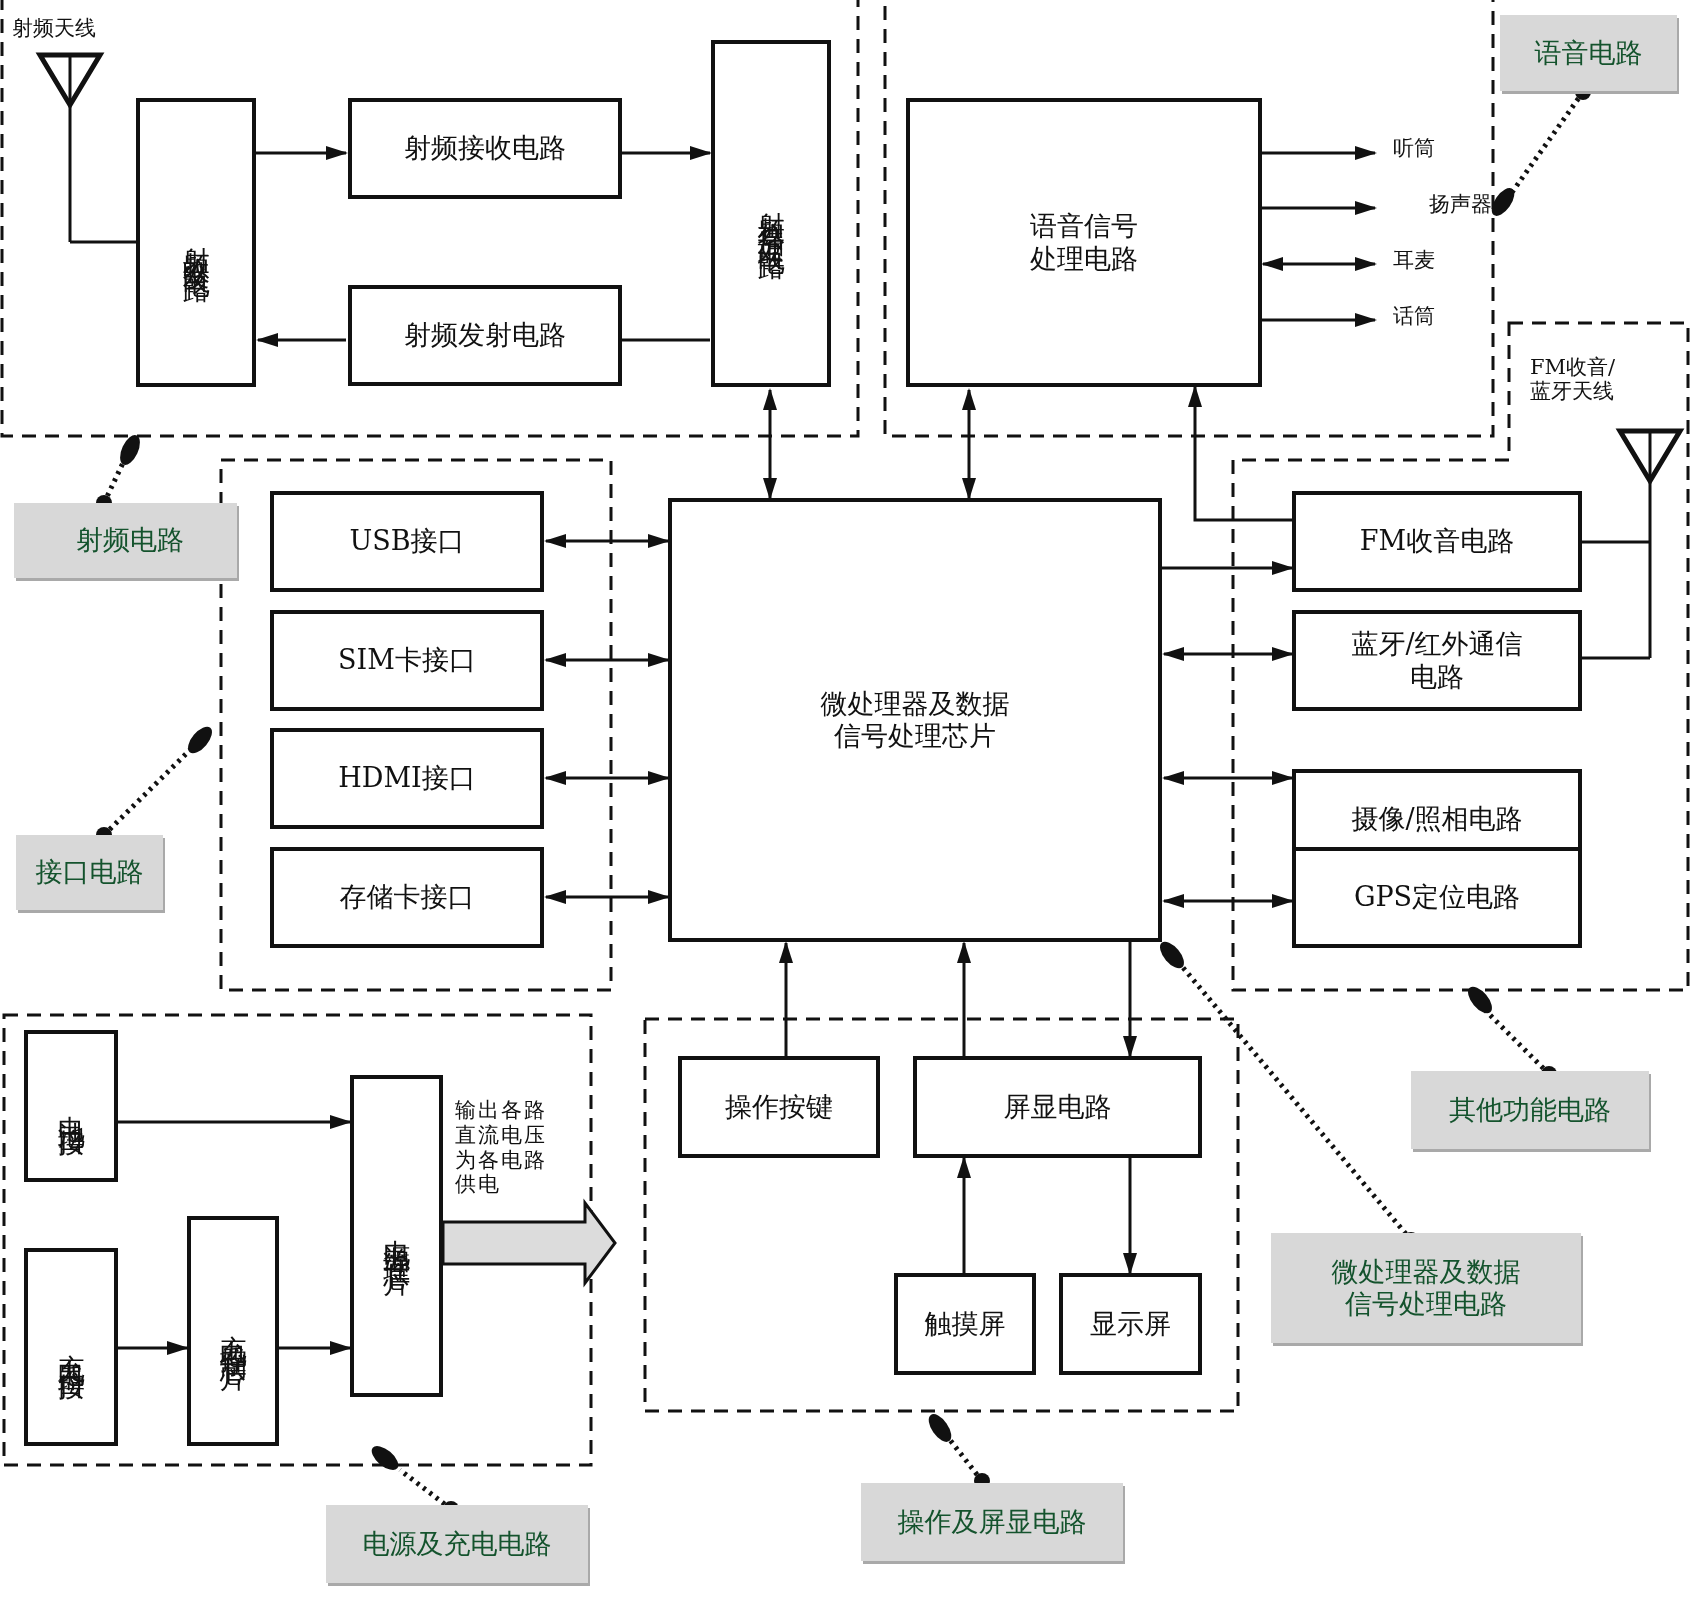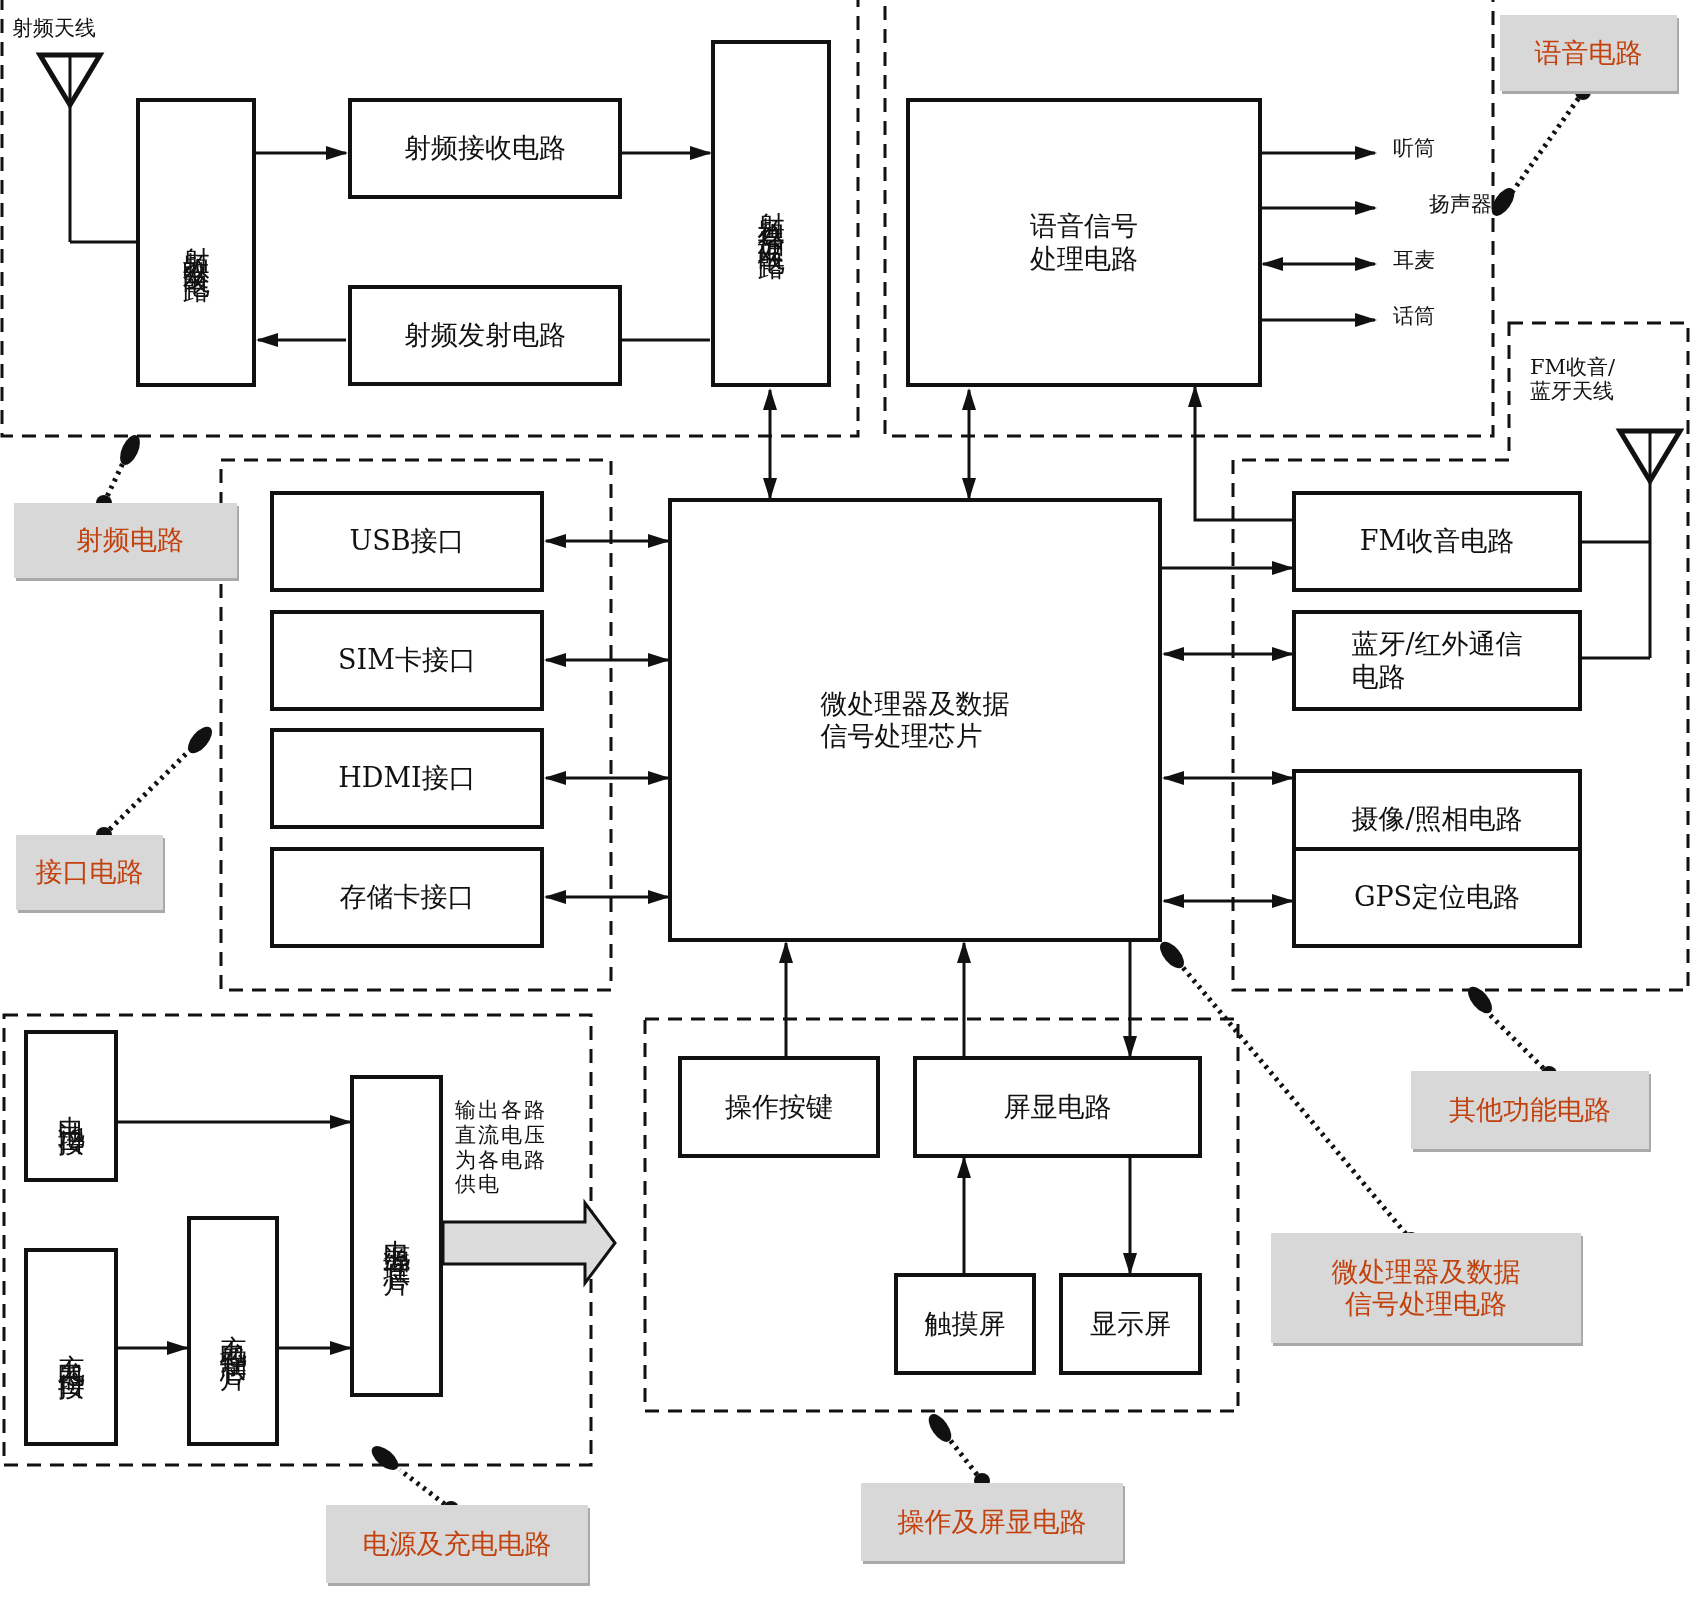--- a/index.html
+++ b/index.html
@@ -1,26 +1,26 @@
 <!DOCTYPE html>
 <html><head>
 <meta charset="utf-8">
 <style>
   html, body { margin: 0; padding: 0; background: #ffffff; }
   body { width: 1691px; height: 1606px; position: relative; overflow: hidden;
          font-family: "DejaVu Serif", "Liberation Serif", serif; color: #111; }
   #diagram { position: absolute; left: 0; top: 0; }
   .box { position: absolute; border: 4px solid #111; background: #fff; box-sizing: border-box;
-         display: flex; align-items: center; justify-content: center; text-align: left;
+         display: flex; align-items: center; justify-content: center; text-align: center;
          font-size: 27px; line-height: 1.2; }
   .vtext { writing-mode: vertical-rl; text-orientation: upright; letter-spacing: 6px; font-size: 27px; }
   .label { position: absolute; font-size: 21px; white-space: nowrap; line-height: 1.15; }
   .tag { position: absolute; background: #d8d8d8; box-shadow: 2px 3px 0 #a9a9a9;
          display: flex; align-items: center; justify-content: center; text-align: center;
-         font-size: 27px; line-height: 1.2; color: #c2410c; }
+         font-size: 27px; line-height: 1.2; color: #14532d; }
   .multiline { white-space: pre-line; }
 </style>
 </head>
 <body>
 
 <svg id="diagram" width="1691" height="1606" viewBox="0 0 1691 1606">
   <defs>
     <marker id="ah" markerWidth="10" markerHeight="10" refX="9" refY="5" orient="auto-start-reverse" markerUnits="userSpaceOnUse">
       <path d="M0,0 L10,5 L0,10 z" fill="#111"></path>
     </marker>

